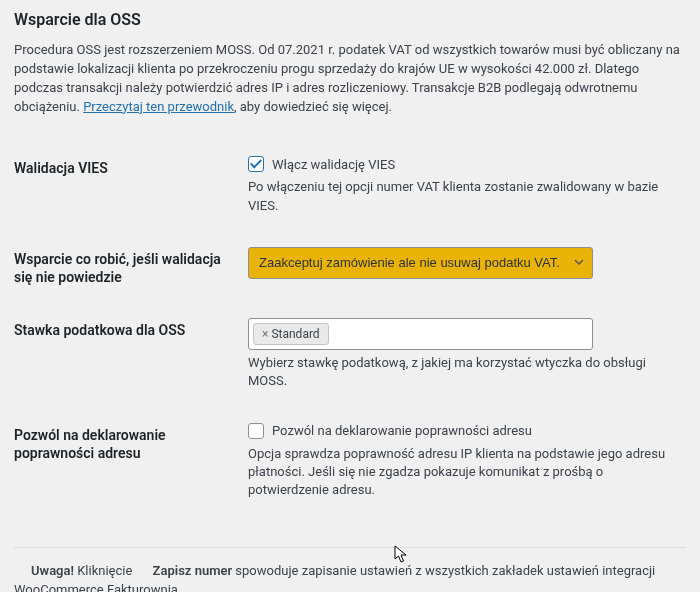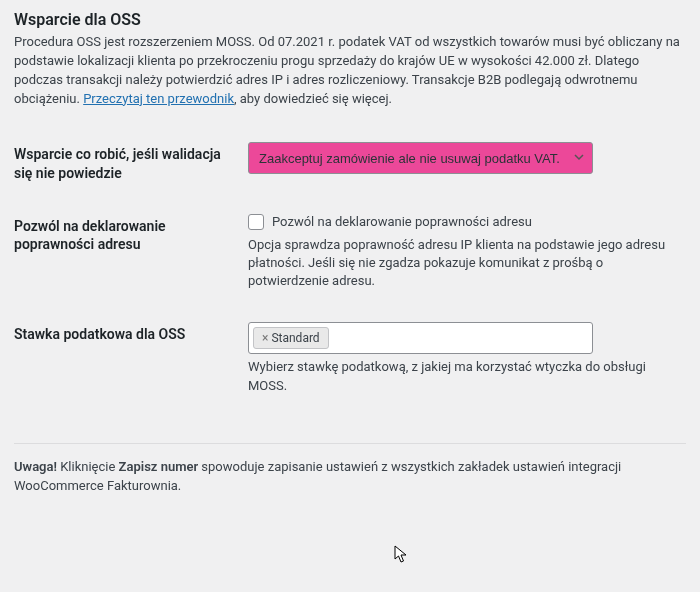--- a/index.html
+++ b/index.html
@@ -8,27 +8,27 @@
       font-size: 13px;
       color: #3c434a;
       background: #f0f0f1;
       width: 700px;
       padding: 10px 14px;
     }
     h2 {
       font-size: 16px;
       font-weight: 600;
       color: #1d2327;
-      margin-bottom: 4px;
+      margin-bottom: 12px;
     }
     .intro {
       font-size: 13px;
       line-height: 1.45;
       color: #3c434a;
-      margin-bottom: 22px;
+      margin-bottom: 28px;
     }
     .intro a {
       color: #2271b1;
       text-decoration: underline;
     }
     .form-table {
       width: 100%;
       border-collapse: collapse;
     }
     .form-table th {
@@ -89,21 +89,21 @@
     .select-wrap {
       position: relative;
       width: 345px;
     }
     .select-wrap select {
       width: 100%;
       height: 32px;
       padding: 0 28px 0 10px;
       border: 1px solid #8c8f94;
       border-radius: 3px;
-      background: #ec4899;
+      background: #eab308;
       font-size: 13px;
       color: #2c3338;
       appearance: none;
       cursor: pointer;
     }
     .select-wrap .chev {
       position: absolute;
       right: 8px;
       top: 9px;
       pointer-events: none;
@@ -137,79 +137,89 @@
       cursor: pointer;
     }
     .notice {
       font-size: 13px;
       color: #3c434a;
       line-height: 1.45;
       margin-top: 28px;
       padding-top: 14px;
       border-top: 1px solid #dcdcde;
     }
-    .notice b { font-weight: 600; }
+    .notice b { font-weight: 600; margin-left: 17px; }
     .cursor {
       position: absolute;
       left: 394px;
       top: 545px;
       pointer-events: none;
     }
   </style>
 </head>
 <body>
 
 <h2>Wsparcie dla OSS</h2>
 
 <p class="intro">
   <span>Procedura OSS jest rozszerzeniem MOSS. Od 07.2021 r. podatek VAT od wszystkich towarów musi być obliczany na podstawie lokalizacji klienta po przekroczeniu progu sprzedaży do krajów UE w wysokości 42.000 zł. Dlatego podczas transakcji należy potwierdzić adres IP i adres rozliczeniowy. Transakcje B2B podlegają odwrotnemu obciążeniu. </span><a href="#">Przeczytaj ten przewodnik</a><span>, aby dowiedzieć się więcej.</span>
 </p>
 
 <table class="form-table">
   <tbody>
+    <tr>
+      <th>Walidacja VIES</th>
+      <td>
+        <div class="checkbox-row">
+          <input type="checkbox" checked="" style="">
+          <span class="field-label">Włącz walidację VIES</span>
+        </div>
+        <div class="description">Po włączeniu tej opcji numer VAT klienta zostanie zwalidowany w bazie VIES.</div>
+      </td>
+    </tr>
 
     <tr>
       <th>Wsparcie co robić, jeśli walidacja się nie powiedzie</th>
       <td>
         <div class="select-wrap">
           <select>
             <option>Zaakceptuj zamówienie ale nie usuwaj podatku VAT.</option>
           </select>
           <span class="chev">
             <svg width="12" height="12" viewBox="0 0 12 12">
                 <path d="M2 4 L6 8 L10 4" stroke="#555" stroke-width="1.5" fill="none"></path>
               </svg>
           </span>
         </div>
       </td>
     </tr>
 
     <tr>
-      <th>Pozwól na deklarowanie poprawności adresu</th>
-      <td>
-        <div class="checkbox-row">
-          <input type="checkbox" style="">
-          <span class="field-label">Pozwól na deklarowanie poprawności adresu</span>
-        </div>
-        <div class="description">Opcja sprawdza poprawność adresu IP klienta na podstawie jego adresu płatności. Jeśli się nie zgadza pokazuje komunikat z prośbą o potwierdzenie adresu.</div>
-      </td>
-    </tr>
-
-    <tr>
       <th>Stawka podatkowa dla OSS</th>
       <td>
         <div class="tag-input">
           <span class="tag">
             <span class="x">×</span>
             <span>Standard</span>
           </span>
         </div>
         <div class="description">Wybierz stawkę podatkową, z jakiej ma korzystać wtyczka do obsługi MOSS.</div>
       </td>
     </tr>
+
+    <tr>
+      <th>Pozwól na deklarowanie poprawności adresu</th>
+      <td>
+        <div class="checkbox-row">
+          <input type="checkbox" style="">
+          <span class="field-label">Pozwól na deklarowanie poprawności adresu</span>
+        </div>
+        <div class="description">Opcja sprawdza poprawność adresu IP klienta na podstawie jego adresu płatności. Jeśli się nie zgadza pokazuje komunikat z prośbą o potwierdzenie adresu.</div>
+      </td>
+    </tr>
   </tbody>
 </table>
 
 <p class="notice">
   <b>Uwaga!</b><span> Kliknięcie </span><b>Zapisz numer</b><span> spowoduje zapisanie ustawień z wszystkich zakładek ustawień integracji WooCommerce Fakturownia.</span>
 </p>
 
 <svg class="cursor" width="16" height="20" viewBox="0 0 16 20">
   <path d="M1 1 L1 14 L4.5 11 L7 17 L9.5 16 L7 10 L12 10 Z" fill="#fff" stroke="#000" stroke-width="1"></path>
 </svg>

